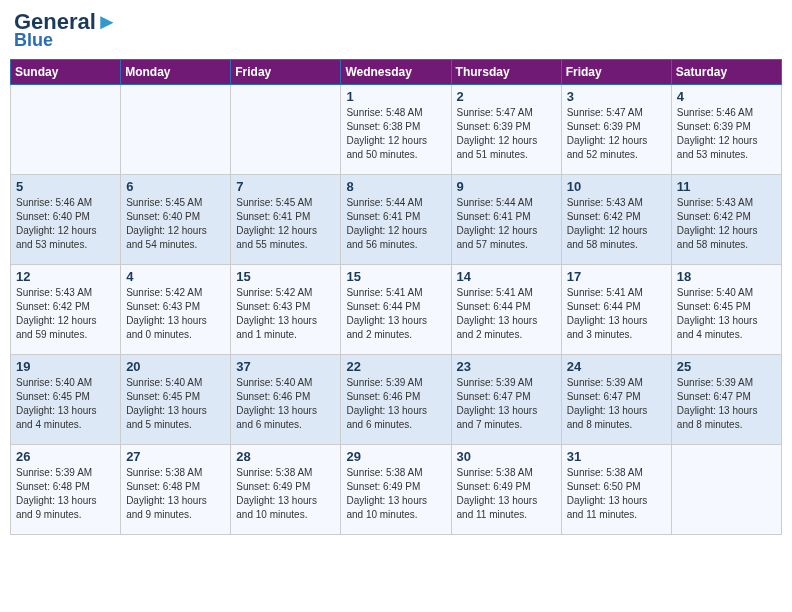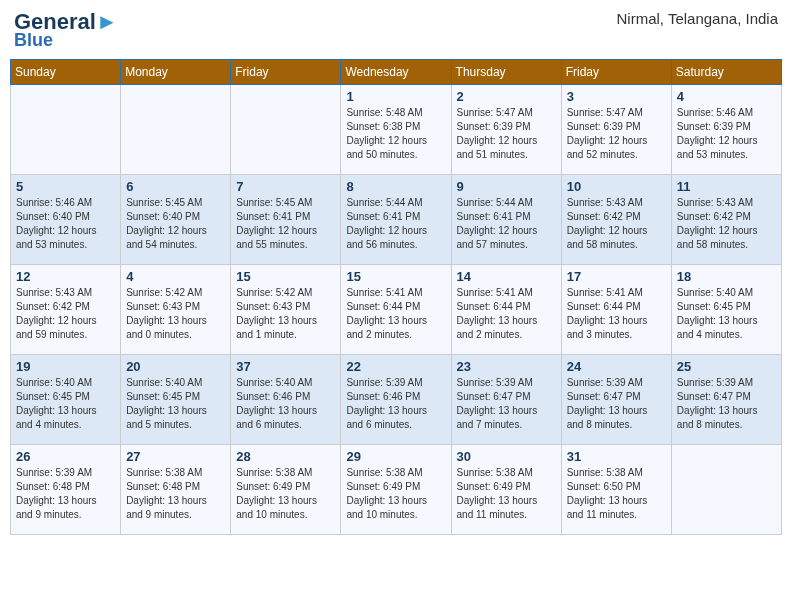--- a/index.html
+++ b/index.html
@@ -43,24 +43,24 @@
     .location {
       font-size: 15px;
       color: #333;
     }
     table {
       width: 100%;
       border-collapse: collapse;
       table-layout: fixed;
     }
     thead th {
-      background-color: #a16207;
+      background-color: #701a75;
       color: #fff;
       font-size: 12px;
-      font-weight: normal;
+      font-weight: bold;
       padding: 5px 4px;
       text-align: left;
       border: 1px solid #2a6db5;
     }
     tbody td {
       border: 1px solid #ccc;
       vertical-align: top;
       padding: 4px 5px;
       font-size: 10px;
       color: #333;
@@ -91,21 +91,20 @@
 <div class="header">
   <div class="logo">
     <div style="display:flex; align-items:center;">
       <span class="logo-text">
         <span style="color:#1a3a5c;">General</span><span style="color:#3399cc;">►</span>
       </span>
     </div>
     <div style="font-size:18px; font-weight:bold; color:#2a6db5; margin-top:-4px;">Blue</div>
   </div>
   <div class="title-area">
-    <div class="location">Nirmal, Telangana, India</div>
   </div>
 </div>
 
 <table>
   <thead>
     <tr>
     <th>Sunday</th>
         <th>Monday</th>
         <th>Friday</th>
         <th>Wednesday</th>

